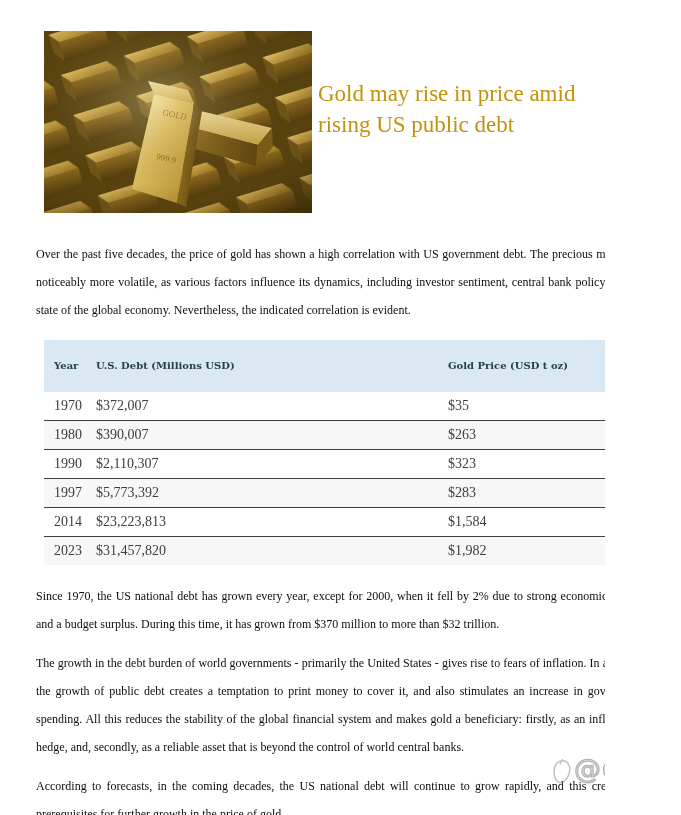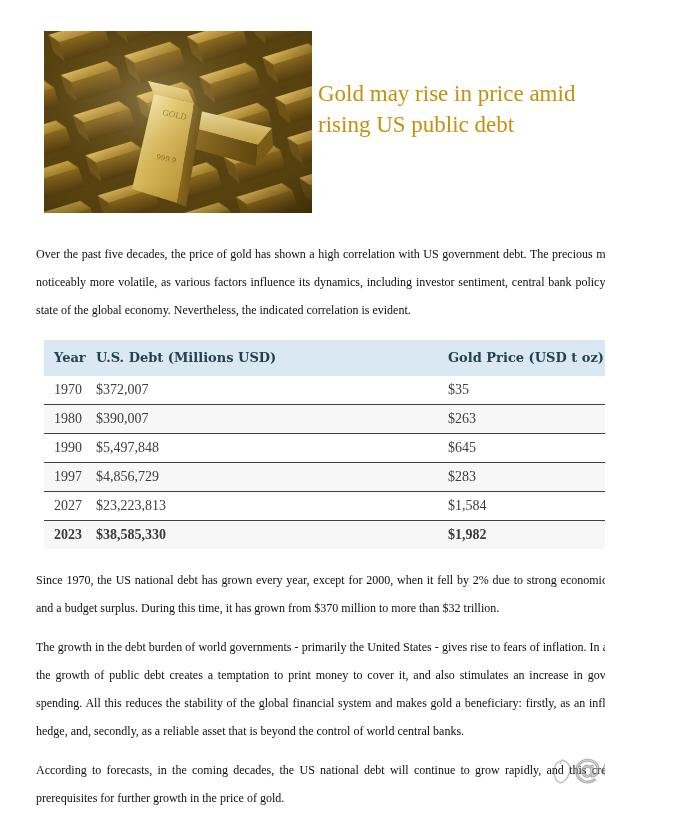--- a/index.html
+++ b/index.html
@@ -46,38 +46,38 @@
   }
   
   table.data-table {
     border-collapse: collapse;
     table-layout: fixed;
     width: 590px;
     margin: 16px 0 17px 8px;
   }
   table.data-table th {
     font-family: "DejaVu Serif", serif;
-    font-size: 13px;
+    font-size: 10px;
     line-height: 16px;
     font-weight: bold;
     text-align: left;
-    padding: 10px 10px;
+    padding: 18px 10px;
     background: #D9E8F3;
     color: #25414F;
   }
   table.data-table td {
     font-family: "Liberation Serif", serif;
     font-size: 14px;
     line-height: 16px;
     padding: 6px 10px;
     color: #3d3d3d;
     border-bottom: 1px solid #404040;
   }
   table.data-table tbody tr:nth-child(even) { background: #f7f7f7; }
-  table.data-table tbody tr:last-child td { border-bottom: none; font-weight: bold; }
+  table.data-table tbody tr:last-child td { border-bottom: none; }
   col.c-year { width: 42px; }
   col.c-debt { width: 352px; }
   
   .watermark {
     position: absolute;
     left: 551px; top: 752px;
     display: flex;
     align-items: center;
     transform: rotate(-2deg);
     pointer-events: none;
@@ -176,36 +176,36 @@
             <td>$372,007</td>
             <td>$35</td>
           </tr>
           <tr>
             <td>1980</td>
             <td>$390,007</td>
             <td>$263</td>
           </tr>
           <tr>
             <td>1990</td>
-            <td>$5,497,848</td>
-            <td>$645</td>
+            <td>$2,110,307</td>
+            <td>$323</td>
           </tr>
           <tr>
             <td>1997</td>
-            <td>$4,856,729</td>
+            <td>$5,773,392</td>
             <td>$283</td>
           </tr>
           <tr>
-            <td>2027</td>
+            <td>2014</td>
             <td>$23,223,813</td>
             <td>$1,584</td>
           </tr>
           <tr>
             <td>2023</td>
-            <td>$38,585,330</td>
+            <td>$31,457,820</td>
             <td>$1,982</td>
           </tr>
         </tbody>
     </table>
 
     <p>Since 1970, the US national debt has grown every year, except for 2000, when it fell by 2% due to strong economic growth and a budget surplus. During this time, it has grown from $370 million to more than $32 trillion.</p>
     <p>The growth in the debt burden of world governments - primarily the United States - gives rise to fears of inflation. In addition, the growth of public debt creates a temptation to print money to cover it, and also stimulates an increase in government spending. All this reduces the stability of the global financial system and makes gold a beneficiary: firstly, as an inflationary hedge, and, secondly, as a reliable asset that is beyond the control of world central banks.</p>
     <p>According to forecasts, in the coming decades, the US national debt will continue to grow rapidly, and this creates the prerequisites for further growth in the price of gold.</p>
   </div>
 

